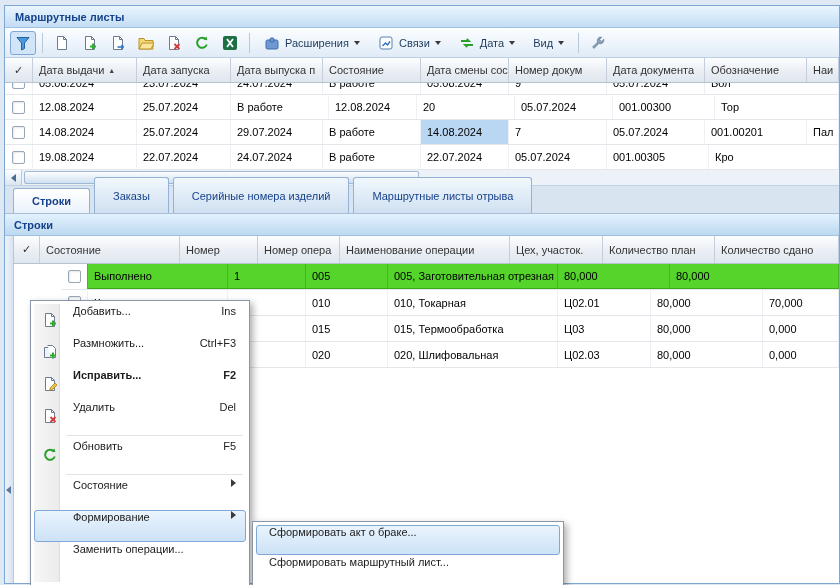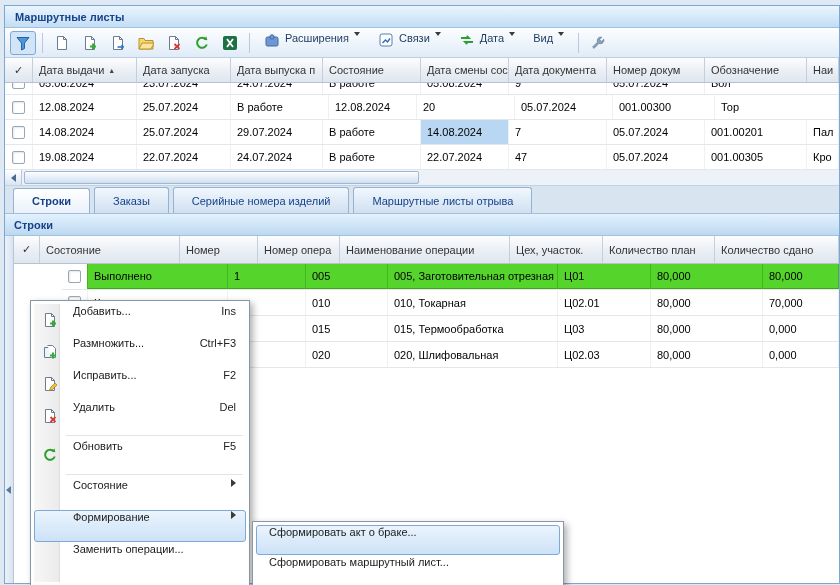--- a/index.html
+++ b/index.html
@@ -7,21 +7,21 @@
   body { background:#dfe9f3; font-family:"Liberation Sans", sans-serif; font-size:11px; color:#000; position:relative; }
   :root { --done-row:#55d42c; --selection:#b9d7f3; }
 
   .window { position:absolute; left:4px; top:5px; width:836px; height:579px; border:1px solid #7da7d0; background:#fff; display:flex; flex-direction:column; }
 
   .titlebar { height:22px; flex:0 0 22px; background:linear-gradient(#eaf5ff,#c3ddf4); border-bottom:1px solid #9fc1e2; color:#15428b; font-weight:bold; display:flex; align-items:center; padding:0 10px; }
 
   .toolbar { height:30px; flex:0 0 30px; background:linear-gradient(#fcfeff,#e0ebf7); border-bottom:1px solid #b9cfe6; display:flex; align-items:center; gap:2px; padding:0 5px; }
   .tb { width:26px; height:24px; display:flex; align-items:center; justify-content:center; background:transparent; border:1px solid transparent; border-radius:3px; cursor:default; }
   .tb.active { background:#d2e5f8; border-color:#7fa8d4; }
-  .tb-menu { display:flex; align-items:flex-start; gap:5px; height:24px; padding:0 7px; border:1px solid transparent; border-radius:3px; background:transparent; color:#1c3a5e; font-family:"Liberation Sans",sans-serif; font-size:11px; }
+  .tb-menu { display:flex; align-items:center; gap:5px; height:24px; padding:0 7px; border:1px solid transparent; border-radius:3px; background:transparent; color:#1c3a5e; font-family:"Liberation Sans",sans-serif; font-size:11px; }
   .tsep { width:1px; height:20px; background:#b9c9db; margin:0 4px; flex:0 0 1px; }
   .caret { width:0; height:0; border-left:3px solid transparent; border-right:3px solid transparent; border-top:4px solid #3a3a3a; }
   .i16 { width:16px; height:16px; display:block; }
 
   
   .thead { display:flex; background:linear-gradient(#fdfdfe,#eaeff5 55%,#dfe6ee); border-bottom:1px solid #b6c2d1; }
   .top-grid .thead { height:25px; }
   .th { display:flex; align-items:center; padding:0 6px; border-right:1px solid #c5cfdb; color:#333; overflow:hidden; white-space:nowrap; }
   .trow { display:flex; height:25px; background:#fff; border-bottom:1px solid #e3e6ea; }
   .td { display:flex; align-items:center; padding:0 6px; border-right:1px solid #eef0f3; overflow:hidden; white-space:nowrap; }
@@ -32,21 +32,21 @@
   .trow.partial { height:12px; overflow:hidden; }
   .trow.partial > div { height:25px; margin-top:-13px; }
   .c0{width:104px;flex:0 0 104px}.c1{width:94px;flex:0 0 94px}.c2{width:92px;flex:0 0 92px}.c3{width:98px;flex:0 0 98px}.c4{width:88px;flex:0 0 88px}.c5{width:98px;flex:0 0 98px}.c6{width:98px;flex:0 0 98px}.c7{width:102px;flex:0 0 102px}.c8{flex:1}
 
   .hscroll { height:16px; flex:0 0 16px; background:#edf2f8; border-bottom:1px solid #c2d2e2; display:flex; align-items:stretch; }
   .hs-btn { width:17px; flex:0 0 17px; background:linear-gradient(#ffffff,#d9e5f2); border-right:1px solid #b9c9db; display:flex; align-items:center; justify-content:center; }
   .tri-left { width:0; height:0; border-top:4px solid transparent; border-bottom:4px solid transparent; border-right:5px solid #4a6b92; }
   .hs-thumb { width:395px; margin:1px 2px; background:linear-gradient(#fdfeff,#cfdff0); border:1px solid #9fb8d4; border-radius:2px; }
 
   .tabstrip { height:28px; flex:0 0 28px; background:#d9e4f1; border-bottom:1px solid #a9bdd6; display:flex; align-items:flex-end; gap:4px; padding:0 6px 0 8px; }
-  .tab { height:26px; display:flex; align-items:center; padding:0 18px; border:1px solid #93b2d6; border-bottom:none; border-radius:3px 3px 0 0; background:linear-gradient(#f1f7fd,#d0e0f1); color:#15428b; white-space:nowrap; }
+  .tab { height:36px; display:flex; align-items:center; padding:0 18px; border:1px solid #93b2d6; border-bottom:none; border-radius:3px 3px 0 0; background:linear-gradient(#f1f7fd,#d0e0f1); color:#15428b; white-space:nowrap; }
   .tab.active { background:linear-gradient(#ffffff,#eaf2fb); font-weight:bold; height:25px; }
 
   .sectionbar { height:22px; flex:0 0 22px; background:linear-gradient(#e3f2fe,#bdd8f0); border-bottom:1px solid #9fc1e2; color:#15428b; font-weight:bold; display:flex; align-items:center; padding:0 9px; }
 
   .bottom-area { flex:1; display:flex; background:#fff; min-height:0; }
   .vstrip { width:9px; flex:0 0 9px; background:linear-gradient(90deg,#eef3f9,#d8e3f0); border-right:1px solid #b7c7da; position:relative; }
   .vstrip .arr { position:absolute; left:1px; top:250px; width:0; height:0; border-top:4px solid transparent; border-bottom:4px solid transparent; border-right:5px solid #5a7ba0; }
   .bottom-grid { flex:1; display:flex; flex-direction:column; min-width:0; }
   .bottom-grid .thead { height:28px; flex:0 0 28px; }
   .brow { display:flex; height:26px; flex:0 0 26px; background:#fff; border-bottom:1px solid #e3e6ea;margin-left:48px; }
@@ -58,21 +58,21 @@
   .filler { flex:1; background:#fff; }
 
   
   .menu { position:absolute; background:#fff; border:1px solid #8897a8; box-shadow:3px 3px 7px rgba(0,0,0,.32); padding:3px; z-index:50; }
   .menu .gutter { position:absolute; left:3px; top:3px; bottom:3px; width:26px; background:linear-gradient(90deg,#f7f7f7,#ebebeb); border-right:1px solid #dedede; }
   #context-menu { left:30px; top:300px; width:220px; height:286px; }
   #sub-menu { left:252px; top:521px; width:312px; height:66px; }
   .mi { position:relative; height:32px; display:flex; align-items:flex-start; padding:0 9px 0 38px; color:#1a1a1a; border:1px solid transparent; border-radius:3px; white-space:nowrap; }
   .mi .ico { position:absolute; left:7px; top:7px; width:16px; height:16px; }
   .mi .shortcut { margin-left:auto; padding-left:12px; color:#222; }
-  .mi.bold { font-weight:normal; }
+  .mi.bold { font-weight:bold; }
   .mi.selected { background:linear-gradient(#eaf4fd,#cde2f7); border-color:#7fa8d8; }
   .msep { height:1px; background:#e0e4e9; margin:3px 3px 3px 32px; }
   .subarr { margin-left:auto; width:0; height:0; border-top:4px solid transparent; border-bottom:4px solid transparent; border-left:5px solid #3a3a3a; }
   #sub-menu .mi { height:30px; padding:0 12px; }
 </style>
 </head>
 <body>
 
 <div class="window">
 
@@ -206,25 +206,25 @@
         </div>
       <div class="th c2">
           <span>Дата выпуска п</span>
         </div>
       <div class="th c3">
           <span>Состояние</span>
         </div>
       <div class="th c4">
           <span>Дата смены сос</span>
         </div>
+      <div class="th c5">
+          <span>Номер докум</span>
+        </div>
       <div class="th c6">
           <span>Дата документа</span>
-        </div>
-      <div class="th c5">
-          <span>Номер докум</span>
         </div>
       <div class="th c7">
           <span>Обозначение</span>
         </div>
       <div class="th c8">
           <span>Наи</span>
         </div>
     </div>
 
     <div class="trow partial">
@@ -272,21 +272,20 @@
 
     <div class="trow">
       <div class="td check">
           <span class="cb"></span>
         </div>
       <div class="td c0">19.08.2024</div>
       <div class="td c1">22.07.2024</div>
       <div class="td c2">24.07.2024</div>
       <div class="td c3">В работе</div>
       <div class="td c4">22.07.2024</div>
-      <div class="td c5">47</div>
       <div class="td c6">05.07.2024</div>
       <div class="td c7">001.00305</div>
       <div class="td c8">Кро</div>
     </div>
   </div>
 
   <div class="hscroll">
     <div class="hs-btn">
         <span class="tri-left"></span>
       </div>
@@ -346,21 +345,20 @@
       </div>
 
       <div class="brow done">
         <div class="td check">
             <span class="cb"></span>
           </div>
         <div class="td b0">Выполнено</div>
         <div class="td b1">1</div>
         <div class="td b2">005</div>
         <div class="td b3">005, Заготовительная отрезная</div>
-        <div class="td b4">Ц01</div>
         <div class="td b5 num">80,000</div>
         <div class="td b6 num">80,000</div>
       </div>
 
       <div class="brow">
         <div class="td check">
             <span class="cb"></span>
           </div>
         <div class="td b0">К выполнению</div>
         <div class="td b1"></div>

